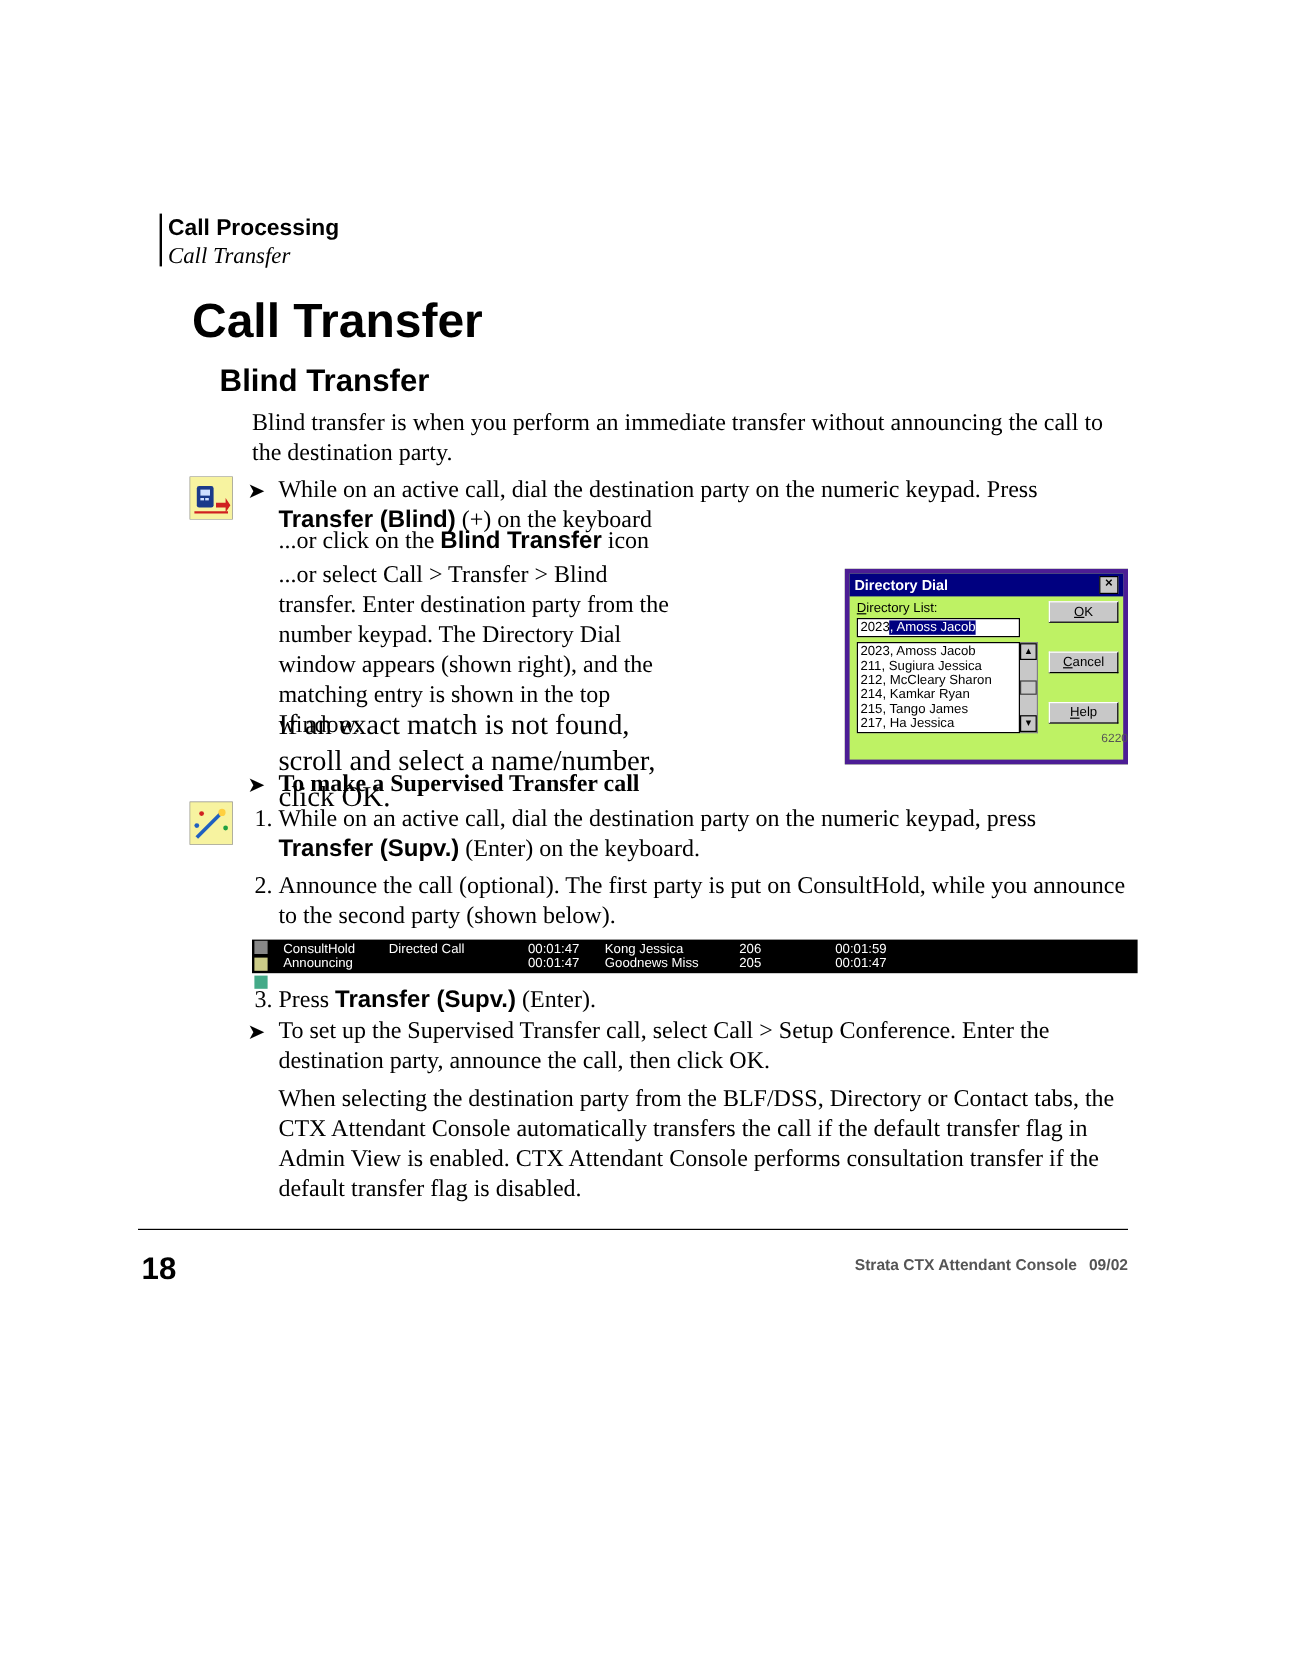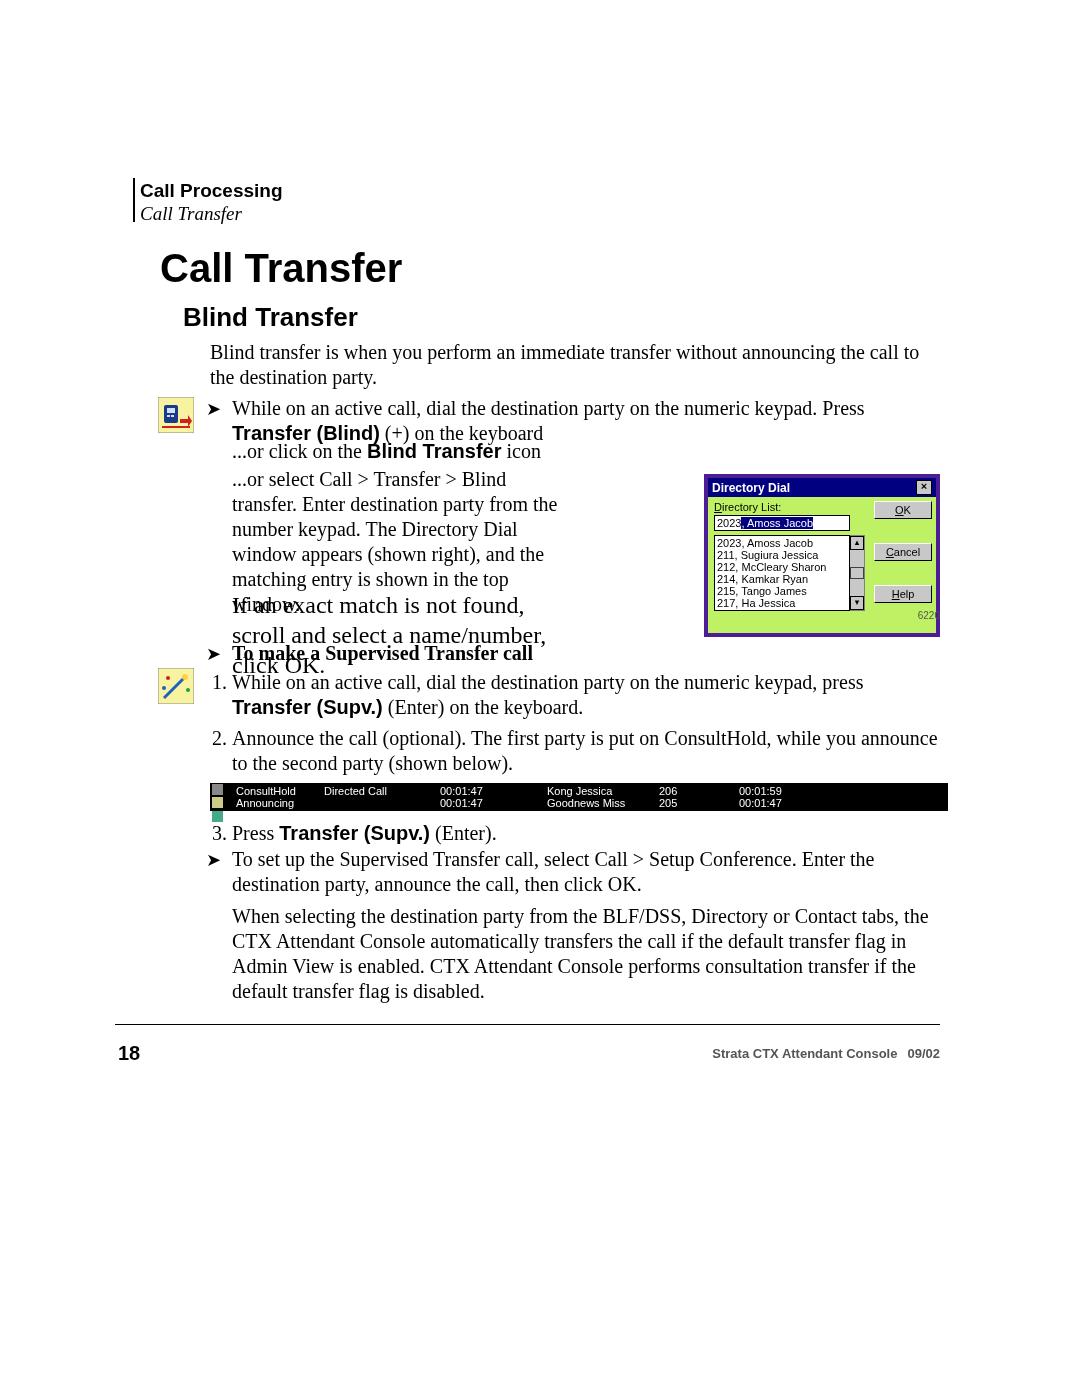--- a/index.html
+++ b/index.html
@@ -214,21 +214,21 @@
     color: #fff;
     font-family: Tahoma, Arial, sans-serif;
     font-size: 11px;
     padding: 2px 4px 2px 26px;
   }
   .callstrip .row { display: flex; gap: 0; }
   .callstrip .c { white-space: nowrap; }
   .c-state { width: 88px; }
   .c-dir   { width: 116px; }
   .c-t1    { width: 64px; }
-  .c-name  { width: 112px; margin-left: 43px; }
+  .c-name  { width: 112px; }
   .c-ext   { width: 80px; }
   .c-t2    { width: 70px; }
   .callstrip .iconcell {
     position: absolute;
     left: 2px;
     top: 1px;
     width: 22px;
     display: flex;
     flex-direction: column;
     gap: 1px;
@@ -265,21 +265,21 @@
     top: 1024px;
     height: 1px;
     background: #000;
   }
   .ftr-page {
     position: absolute;
     left: 118px;
     top: 1042px;
     font-family: Arial, Helvetica, sans-serif;
     font-weight: bold;
-    font-size: 20px;
+    font-size: 26px;
   }
   .ftr-right {
     position: absolute;
     right: 140px;
     top: 1046px;
     font-family: Arial, Helvetica, sans-serif;
     font-weight: bold;
     font-size: 13px;
     color: #555;
   }

